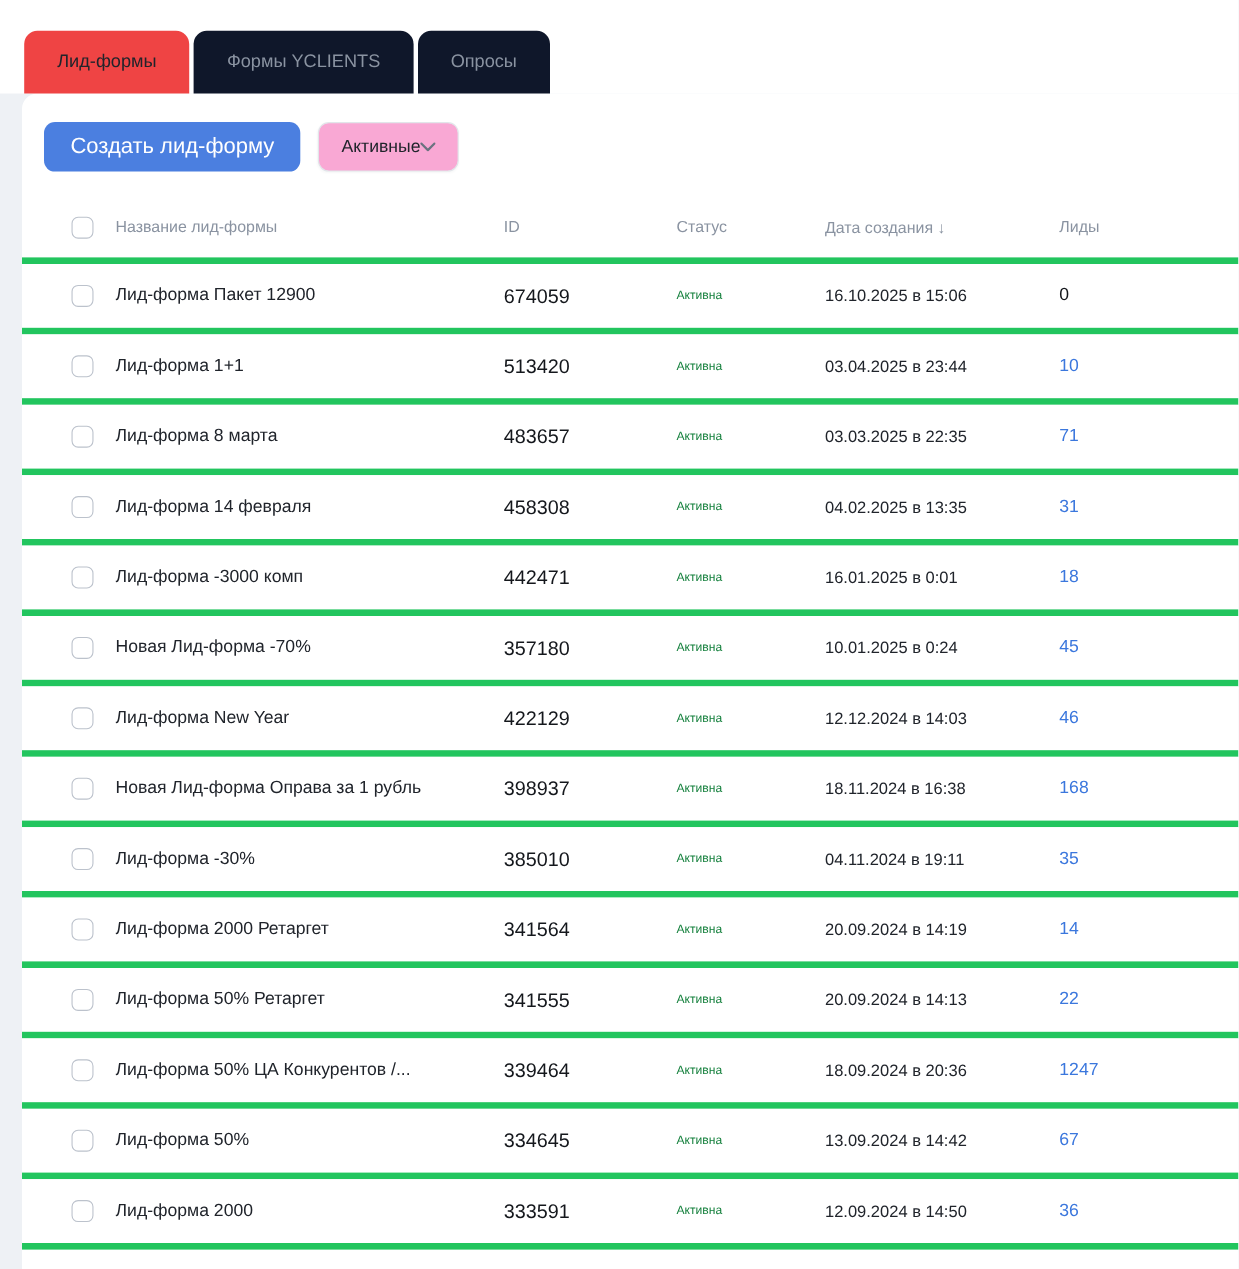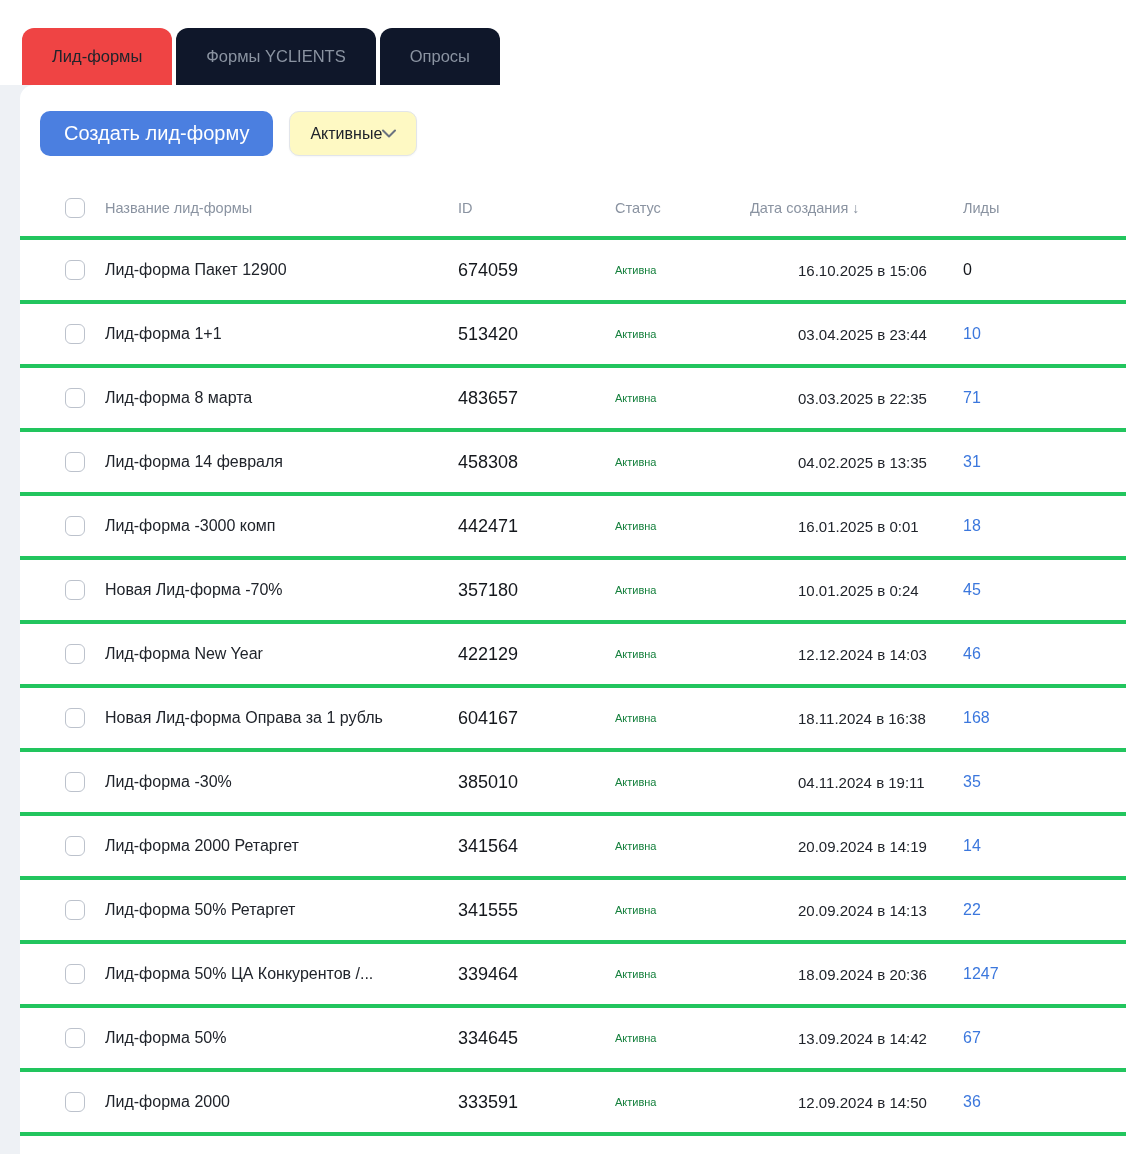--- a/index.html
+++ b/index.html
@@ -38,49 +38,49 @@
   }
   .btn-primary {
     height: 45px; padding: 0 24px;
     background: #4b7fe0; color: #ffffff;
     border: none; border-radius: 10px;
     font-size: 20px; font-family: "Liberation Sans", sans-serif;
     display: flex; align-items: center; cursor: pointer;
   }
   .dropdown {
     height: 45px; padding: 0 20px;
-    background: #fef9c3;
+    background: #f9a8d4;
     border: 1px solid #e2e5ea; border-radius: 10px;
     box-shadow: 0 1px 2px rgba(30,40,60,0.04);
     display: flex; align-items: center; 
     font-size: 16px; color: #20242b; cursor: pointer;
   }
   .chevron { display: flex; align-items: center; }
   .table {
     position: absolute; top: 95px; left: 0; right: 0; bottom: 0;
     overflow: hidden;
   }
   .trow {
     display: grid;
     grid-template-columns: 40px 353px 157px 135px 213px 1fr;
     align-items: center;
     padding-left: 45px;
-    border-bottom: 4px solid #22c55e;
+    border-bottom: 6px solid #22c55e;
     background: #ffffff;
   }
   .thead { height: 60px; }
   .thead .hcell {
     font-size: 14.5px; color: #8a93a1;
   }
   .tbody .trow { height: 64px; }
   .cell-name { font-size: 16px; color: #20242b; padding-right: 18px;
     white-space: nowrap; overflow: hidden; text-overflow: ellipsis; }
   .cell-id { font-size: 18px; color: #14171c; }
   .cell-status { font-size: 11px; color: #15803d; }
-  .cell-date { font-size: 15px; color: #20242b; margin-left: 48px; }
+  .cell-date { font-size: 15px; color: #20242b; }
   .cell-leads { font-size: 16px; color: #3b77dd; cursor: pointer; }
   .cell-leads.plain { color: #14171c; cursor: default; }
   .checkbox {
     width: 20px; height: 20px;
     border: 1.5px solid #bcc2cc; border-radius: 6px;
     background: #ffffff; cursor: pointer;
   }
   .sort-arrow { color: #8a93a1; margin-left: 4px; font-size: 14px; }
 </style>
 </head>
@@ -203,21 +203,21 @@
     <div class="cell-status">Активна</div>
     <div class="cell-date">12.12.2024 в 14:03</div>
     <div class="cell-leads">46</div>
   </div>
 
   <div class="trow">
     <div>
       <div class="checkbox"></div>
     </div>
     <div class="cell-name">Новая Лид-форма Оправа за 1 рубль</div>
-    <div class="cell-id">604167</div>
+    <div class="cell-id">398937</div>
     <div class="cell-status">Активна</div>
     <div class="cell-date">18.11.2024 в 16:38</div>
     <div class="cell-leads">168</div>
   </div>
 
   <div class="trow">
     <div>
       <div class="checkbox"></div>
     </div>
     <div class="cell-name">Лид-форма -30%</div>

